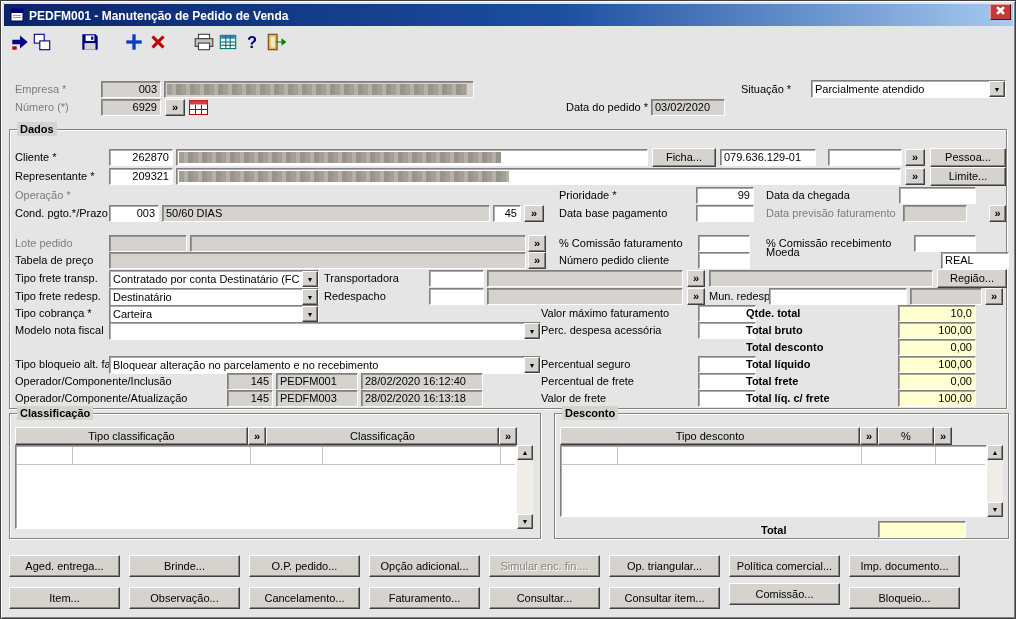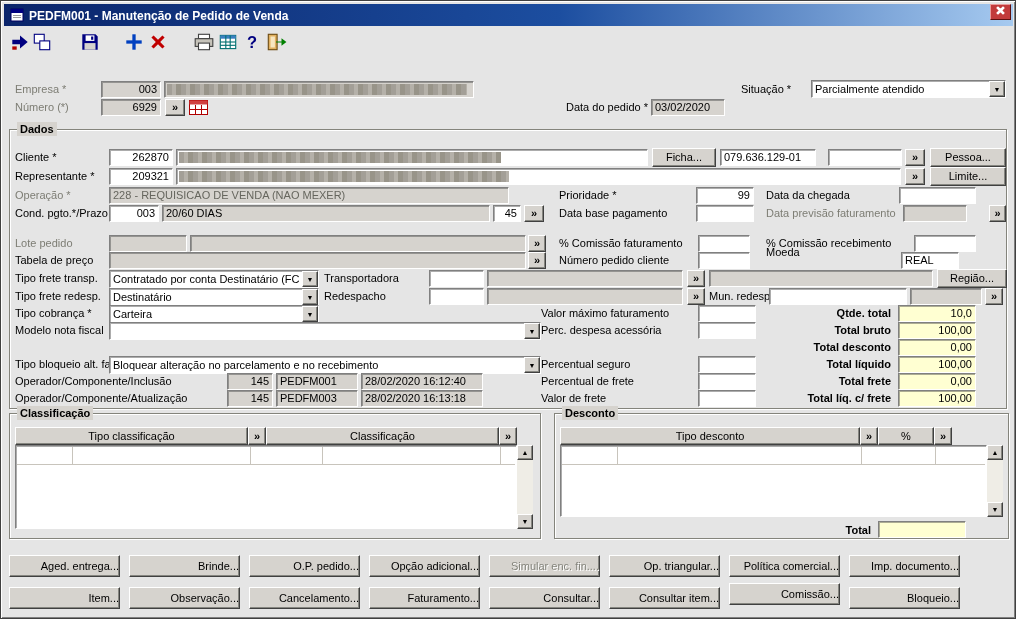--- a/index.html
+++ b/index.html
@@ -9,34 +9,34 @@
  box-shadow:inset 1px 1px 0 #fff,inset -1px -1px 0 #808080;overflow:hidden}
 .titlebar{position:absolute;left:3px;top:3px;width:1009px;height:22px;
  background:linear-gradient(90deg,#0a246a,#1c4ea0 55%,#a6caf0);color:#fff}
 .ticon{position:absolute;left:5px;top:3px;width:16px;height:16px}
 .ttext{position:absolute;left:25px;top:5px;font-size:12px;font-weight:bold;white-space:nowrap}
 .closebtn{position:absolute;right:4px;top:3px;width:21px;height:16px;background:#c23b3b;
  border:1px solid;border-color:#e89c9c #5c1010 #5c1010 #e89c9c}
 .tbtn{position:absolute;top:30px;width:22px;height:22px}
 .lb{position:absolute;white-space:nowrap;line-height:13px}
 .lgray{color:#7d7d74}
-.lbb{position:absolute;font-weight:bold;text-align:right;white-space:nowrap;line-height:13px}
+.lbb{position:absolute;font-weight:bold;white-space:nowrap;line-height:13px}
 .fld{position:absolute;height:17px;background:#fff;border:1px solid;border-color:#808080 #fff #fff #808080;
  box-shadow:inset 1px 1px 0 rgba(70,70,70,.45);padding:1px 3px 0;line-height:13px;white-space:nowrap;overflow:hidden}
 .dis{background:#d6d3ce}
 .tr{text-align:right}
 .yel{background:#ffffd2;text-align:right}
 .gtx{color:#66665e}
 .redact{position:absolute;top:2px;bottom:2px;left:2px;
  background:repeating-linear-gradient(90deg,#a39f97 0 5px,#b5b1a9 5px 9px,#989489 9px 14px)}
 .b3{position:absolute;background:#d6d3ce;text-align:center;border:1px solid;
  border-color:#fff #404040 #404040 #fff;box-shadow:inset -1px -1px 0 #868680;font-size:11px;cursor:default}
 .btn{height:19px;line-height:17px}
 .mini{width:20px;height:17px;line-height:15px;font-weight:bold}
-.bigbtn{position:absolute;width:111px;height:22px;line-height:20px;background:#d6d3ce;text-align:right;
+.bigbtn{position:absolute;width:111px;height:22px;line-height:20px;background:#d6d3ce;text-align:center;
  border:1px solid;border-color:#fff #404040 #404040 #fff;box-shadow:inset -1px -1px 0 #868680;cursor:default}
 .disbtn{color:#84847c;text-shadow:1px 1px 0 #fff}
 .cmb{position:absolute;height:18px;background:#fff;border:1px solid;border-color:#808080 #fff #fff #808080;
  box-shadow:inset 1px 1px 0 rgba(70,70,70,.45)}
 .cmb .ct{position:absolute;left:3px;right:17px;top:2px;line-height:13px;white-space:nowrap;overflow:hidden}
 .cmb .ca{position:absolute;right:0;top:0;width:16px;height:16px;background:#d6d3ce;border:1px solid;
  border-color:#fff #404040 #404040 #fff;box-shadow:inset -1px -1px 0 #868680;font-size:7px;line-height:15px;text-align:center}
 .grp{position:absolute;border:1px solid #84847c;box-shadow:inset 1px 1px 0 #fff,1px 1px 0 #fff}
 .leg{position:absolute;top:-8px;left:7px;background:#d6d3ce;padding:0 3px;font-weight:bold;line-height:14px}
 .th{position:absolute;height:18px;background:#d6d3ce;text-align:center;line-height:16px;border:1px solid;
@@ -176,29 +176,28 @@
 
   <span class="lb" style="left:14px;top:169px">Representante *</span>
   <div class="fld tr" style="left:108px;top:167px;width:64px">209321</div>
   <div class="fld" style="left:175px;top:167px;width:725px">
       <span class="redact" style="width:330px"></span>
     </div>
   <span class="b3 mini" style="left:904px;top:167px">»</span>
   <span class="b3 btn" style="left:929px;top:166px;width:76px">Limite...</span>
 
   <span class="lb lgray" style="left:14px;top:188px">Operação *</span>
-  <div class="fld dis gtx" style="left:108px;top:186px;width:400px">228 - REQUISICAO DE VENDA (NAO MEXER)</div>
   <span class="lb" style="left:558px;top:188px">Prioridade *</span>
   <div class="fld tr" style="left:695px;top:186px;width:58px">99</div>
   <span class="lb" style="left:765px;top:188px">Data da chegada</span>
   <div class="fld" style="left:898px;top:186px;width:77px"></div>
 
   <span class="lb" style="left:14px;top:206px">Cond. pgto.*/Prazo</span>
   <div class="fld tr" style="left:108px;top:204px;width:50px">003</div>
-  <div class="fld dis" style="left:161px;top:204px;width:328px">20/60 DIAS</div>
+  <div class="fld dis" style="left:161px;top:204px;width:328px">50/60 DIAS</div>
   <div class="fld tr" style="left:492px;top:204px;width:28px">45</div>
   <span class="b3 mini" style="left:523px;top:204px">»</span>
   <span class="lb" style="left:558px;top:206px">Data base pagamento</span>
   <div class="fld" style="left:695px;top:204px;width:58px"></div>
   <span class="lb lgray" style="left:765px;top:206px">Data previsão faturamento</span>
   <div class="fld dis" style="left:902px;top:204px;width:64px"></div>
   <span class="b3 mini" style="left:988px;top:204px;width:17px">»</span>
 
   <span class="lb lgray" style="left:14px;top:236px">Lote pedido</span>
   <div class="fld dis" style="left:108px;top:234px;width:78px"></div>
@@ -208,21 +207,21 @@
   <div class="fld" style="left:697px;top:234px;width:52px"></div>
   <span class="lb" style="left:765px;top:236px">% Comissão recebimento</span>
   <div class="fld" style="left:913px;top:234px;width:62px"></div>
 
   <span class="lb" style="left:14px;top:253px">Tabela de preço</span>
   <div class="fld dis" style="left:108px;top:251px;width:417px"></div>
   <span class="b3 mini" style="left:527px;top:251px;width:18px">»</span>
   <span class="lb" style="left:558px;top:253px">Número pedido cliente</span>
   <div class="fld" style="left:697px;top:251px;width:52px"></div>
   <span class="lb" style="left:765px;top:245px">Moeda</span>
-  <div class="fld" style="left:900px;top:251px;width:58px">REAL</div>
+  <div class="fld" style="left:940px;top:251px;width:68px">REAL</div>
 
   <span class="lb" style="left:14px;top:271px">Tipo frete transp.</span>
   <div class="cmb" style="left:108px;top:269px;width:210px">
     <span class="ct">Contratado por conta Destinatário (FC</span>
     <span class="ca">▼</span>
   </div>
   <span class="lb" style="left:323px;top:271px">Transportadora</span>
   <div class="fld" style="left:428px;top:269px;width:55px"></div>
   <div class="fld dis" style="left:486px;top:269px;width:196px"></div>
   <span class="b3 mini" style="left:686px;top:269px;width:18px">»</span>

